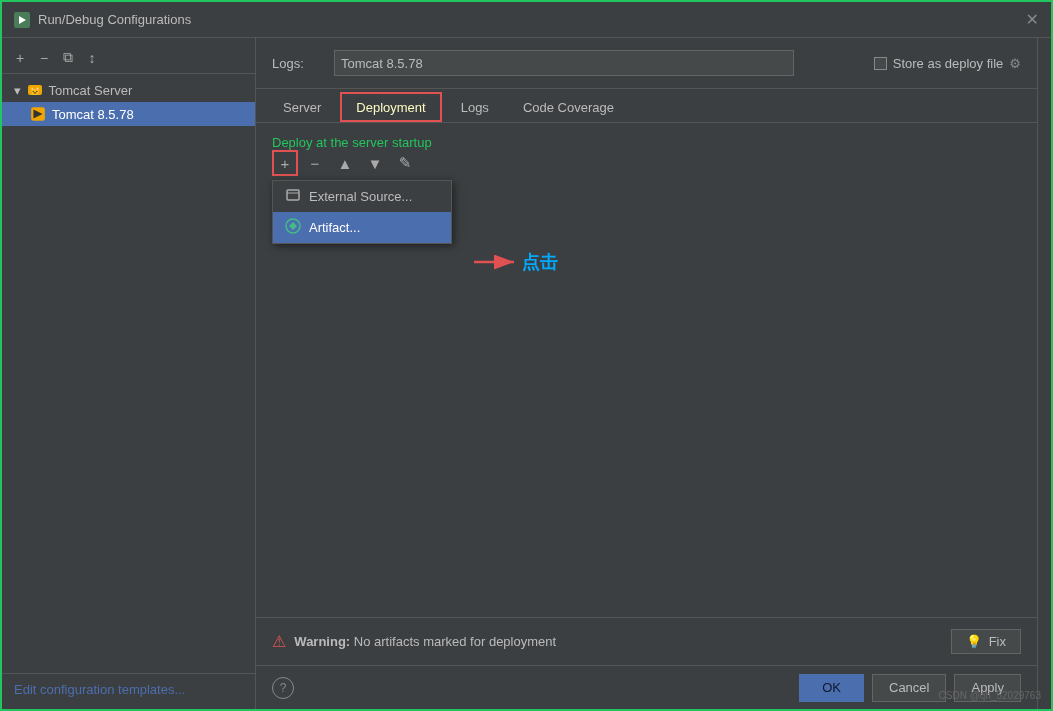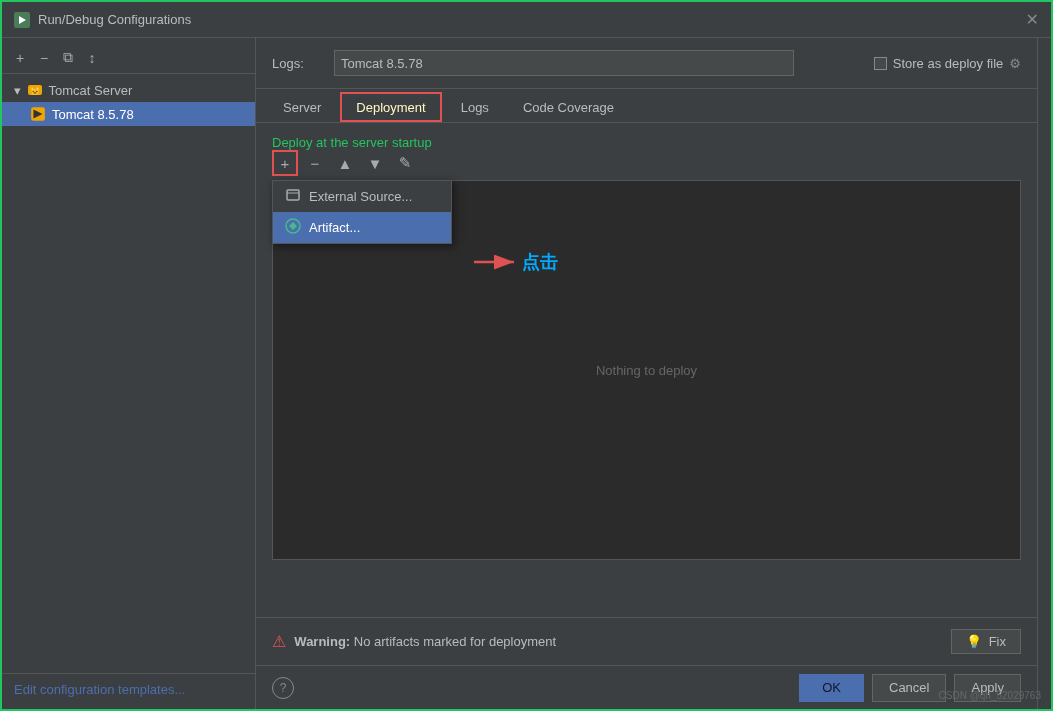--- a/index.html
+++ b/index.html
@@ -512,23 +512,20 @@
             <defs>
               <marker id="arrowhead" markerWidth="8" markerHeight="6" refX="8" refY="3" orient="auto">
                 <polygon points="0 0, 8 3, 0 6" fill="#e05252"></polygon>
               </marker>
             </defs>
             <line x1="2" y1="10" x2="42" y2="10" stroke="#e05252" stroke-width="2.5" marker-end="url(#arrowhead)"></line>
           </svg>
           <span class="annotation-text">点击</span>
         </div>
 
-        <div class="deploy-list-area">
-          <div class="nothing-deploy">Nothing to deploy</div>
-        </div>
       </div>
 
       <div class="bottom-bar">
         <span class="warning-icon" style="color:#e05252;">⚠</span>
         <span class="warning-text">
           <strong>Warning:</strong><span> No artifacts marked for deployment</span>
         </span>
         <button class="fix-btn">
           <span>💡</span>
           <span>Fix</span>

